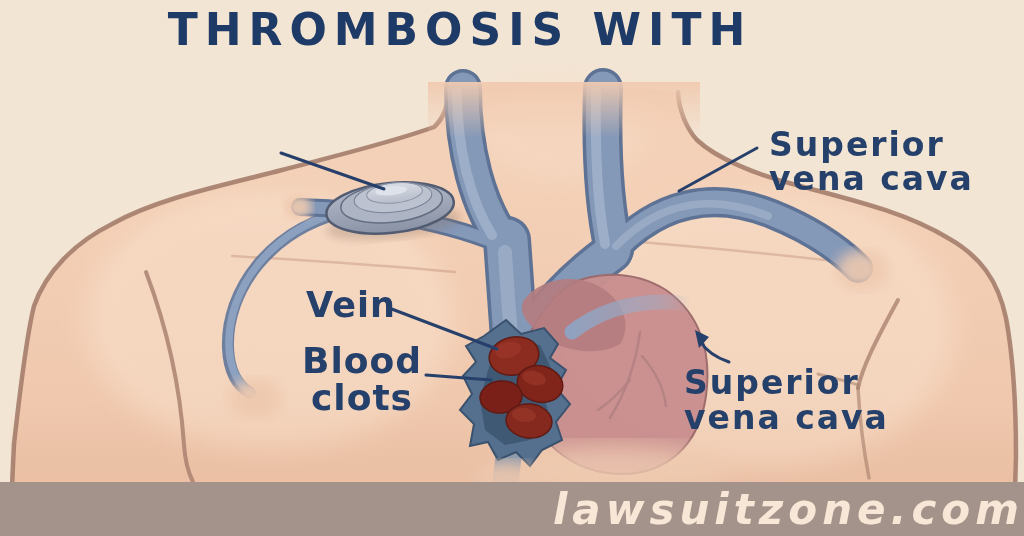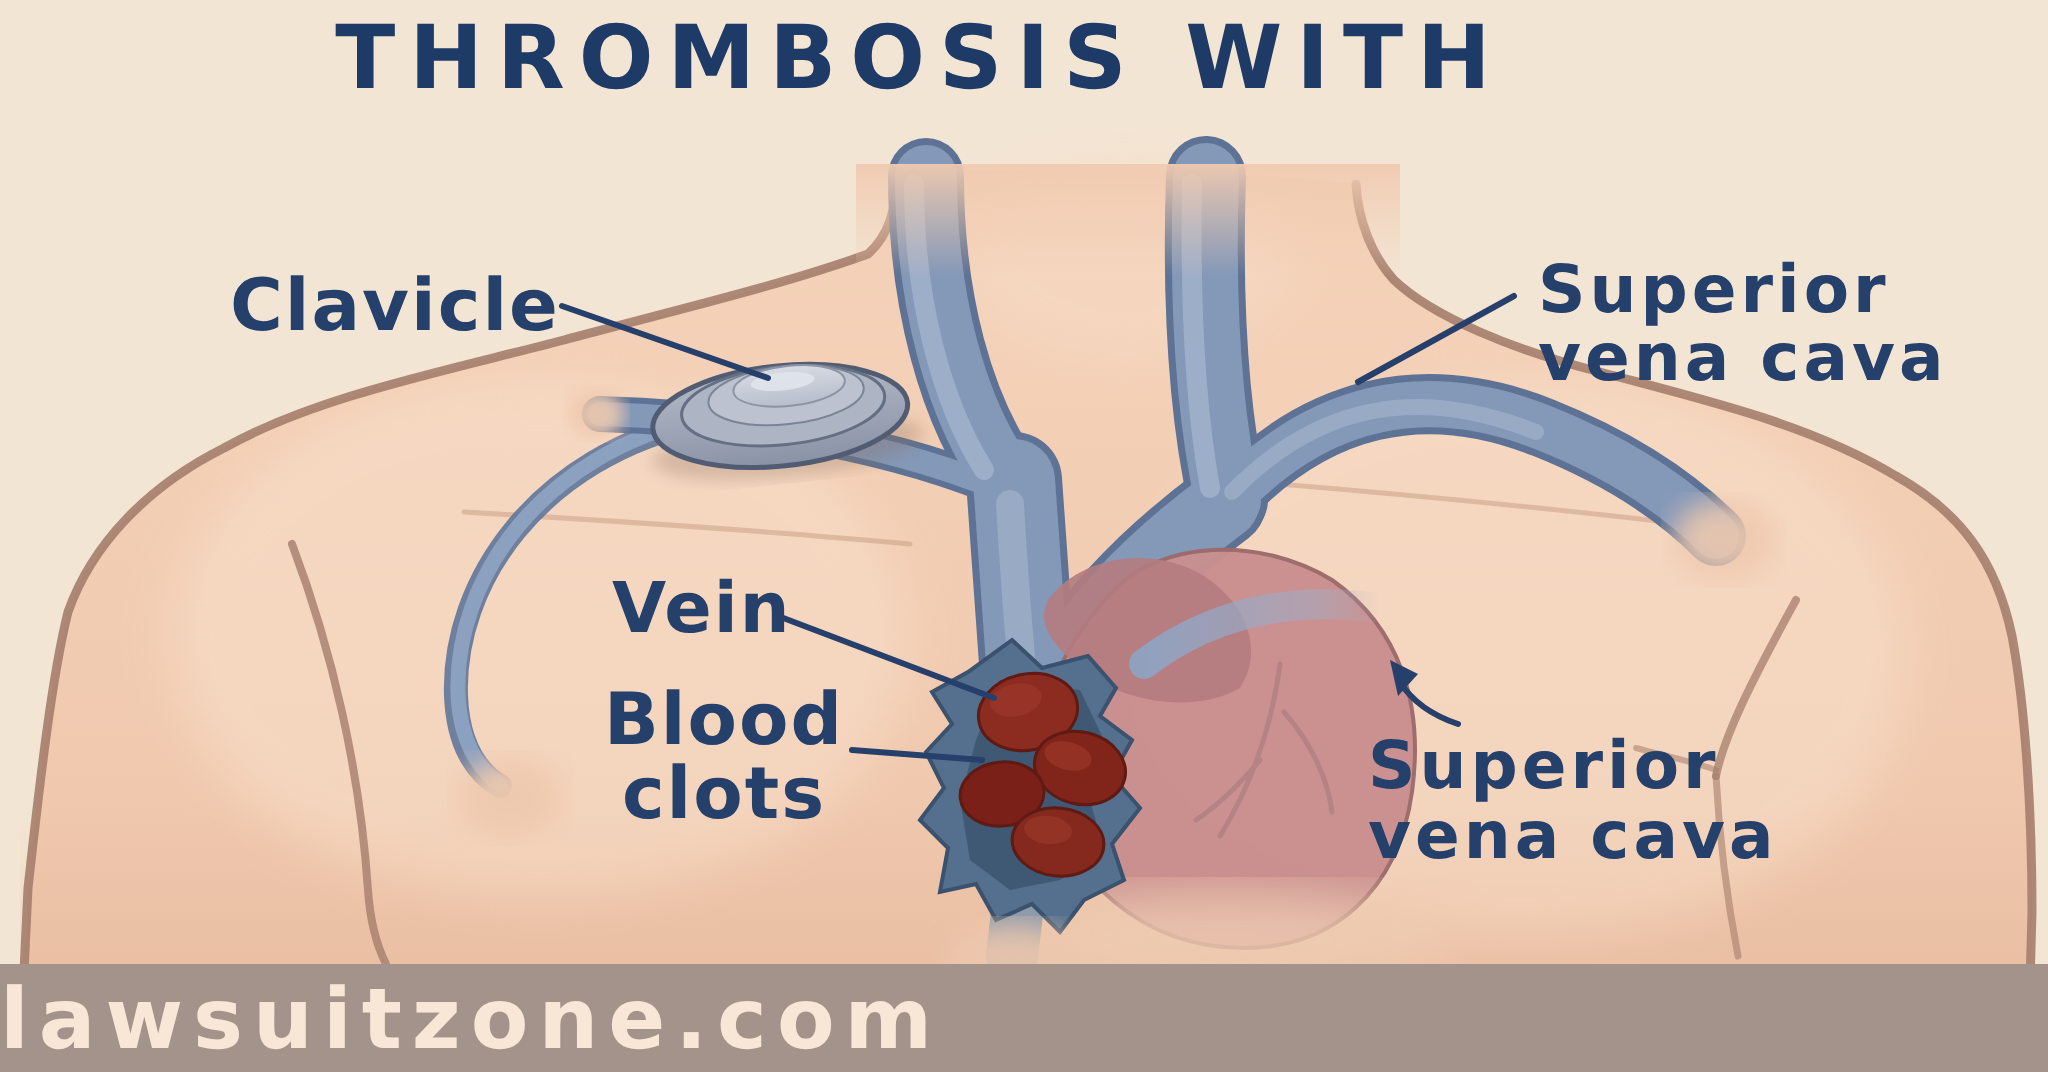--- a/index.html
+++ b/index.html
@@ -15,21 +15,21 @@
     color:#1e3a66;font-weight:800;font-size:44px;line-height:1.08;
     letter-spacing:7px;white-space:nowrap;
   }
   #lbl-clavicle{left:115px;top:133px;font-size:36px;letter-spacing:1px;}
   #lbl-svc-top{left:769px;top:128px;font-size:33px;line-height:1.02;letter-spacing:2px;}
   #lbl-vein{left:306px;top:285px;font-size:35px;letter-spacing:1px;}
   #lbl-clots{left:294px;top:342px;width:136px;text-align:center;font-size:36px;line-height:1.04;letter-spacing:1px;white-space:normal;}
   #lbl-svc-bottom{left:684px;top:366px;font-size:33px;line-height:1.05;letter-spacing:2px;}
   #footer{
     position:absolute;left:0;top:482px;width:1024px;height:54px;
-    background:#a4938a;display:flex;align-items:center;justify-content:flex-start;
+    background:#a4938a;display:flex;align-items:center;justify-content:flex-end;font-style:italic;
   }
   #footer span{
     color:#f8e7d6;font-size:42px;font-weight:700;letter-spacing:5px;
   }
 </style>
 </head>
 <body>
 
 <div id="stage">
 
@@ -178,21 +178,20 @@
       <path d="M426,375 L491,380"></path>
       <path d="M729,362 C714,357 705,349 700,341"></path>
       <polygon points="695,330 709,337 699,348" fill="#27406b" stroke="none"></polygon>
     </g>
   </svg>
 
   <div id="title">
     <div>THROMBOSIS WITH</div>
   </div>
 
-  <div class="txt" id="lbl-clavicle">Clavicle</div>
 
   <div class="txt" id="lbl-svc-top">
     <div>Superior</div>
     <div>vena cava</div>
   </div>
 
   <div class="txt" id="lbl-clots">
     <div>Blood</div>
     <div>clots</div>
   </div>

